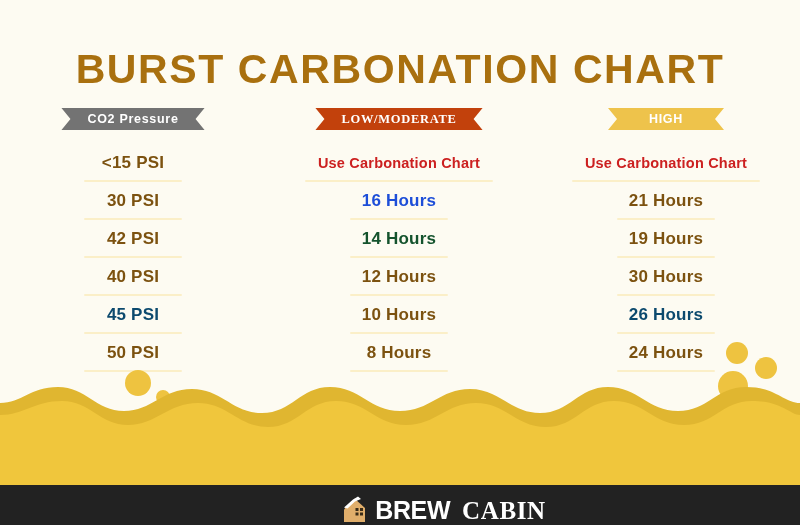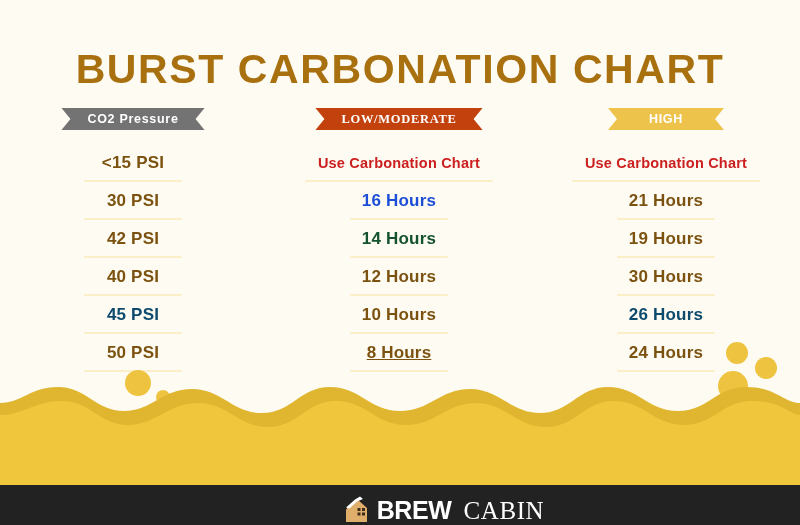--- a/index.html
+++ b/index.html
@@ -156,21 +156,21 @@
   }
   #logo-brew {
     font-family: "Liberation Sans", sans-serif;
     font-weight: bold;
     font-size: 25px;
     color: #FFFFFF;
     letter-spacing: -0.4px;
   }
   #logo-cabin {
     font-family: "Liberation Serif", serif;
-    font-weight: normal;
+    font-weight: bold;
     font-size: 25px;
     color: #FFFFFF;
     letter-spacing: 0.6px;
     margin-left: 12px;
   }
 </style>
 </head>
 <body>
 
 <div id="infographic" style="background: rgb(253, 251, 242);">
@@ -196,21 +196,21 @@
     <div class="column col-1">
       <div class="banner banner-1" style="background: #c2410c; color: rgb(255, 255, 255); font-family: Liberation Serif, serif;">
         <span>LOW/MODERATE</span>
       </div>
       <div class="rows">
         <div class="row accent" style="color: rgb(204, 32, 32);">Use Carbonation Chart</div>
         <div class="row" style="color: #1d4ed8;">16 Hours</div>
         <div class="row" style="color: #14532d;">14 Hours</div>
         <div class="row" style="color: rgb(124, 82, 16);">12 Hours</div>
         <div class="row" style="color: rgb(124, 82, 16);">10 Hours</div>
-        <div class="row" style="color: rgb(124, 82, 16); text-decoration: underline;">8 Hours</div>
+        <div class="row" style="color: rgb(124, 82, 16);">8 Hours</div>
       </div>
     </div>
 
     <div class="column col-2">
       <div class="banner banner-2" style="background: rgb(238, 195, 75); color: rgb(255, 255, 255);">
         <span>HIGH</span>
       </div>
       <div class="rows">
         <div class="row accent" style="color: rgb(204, 32, 32);">Use Carbonation Chart</div>
         <div class="row" style="color: rgb(124, 82, 16);">21 Hours</div>

